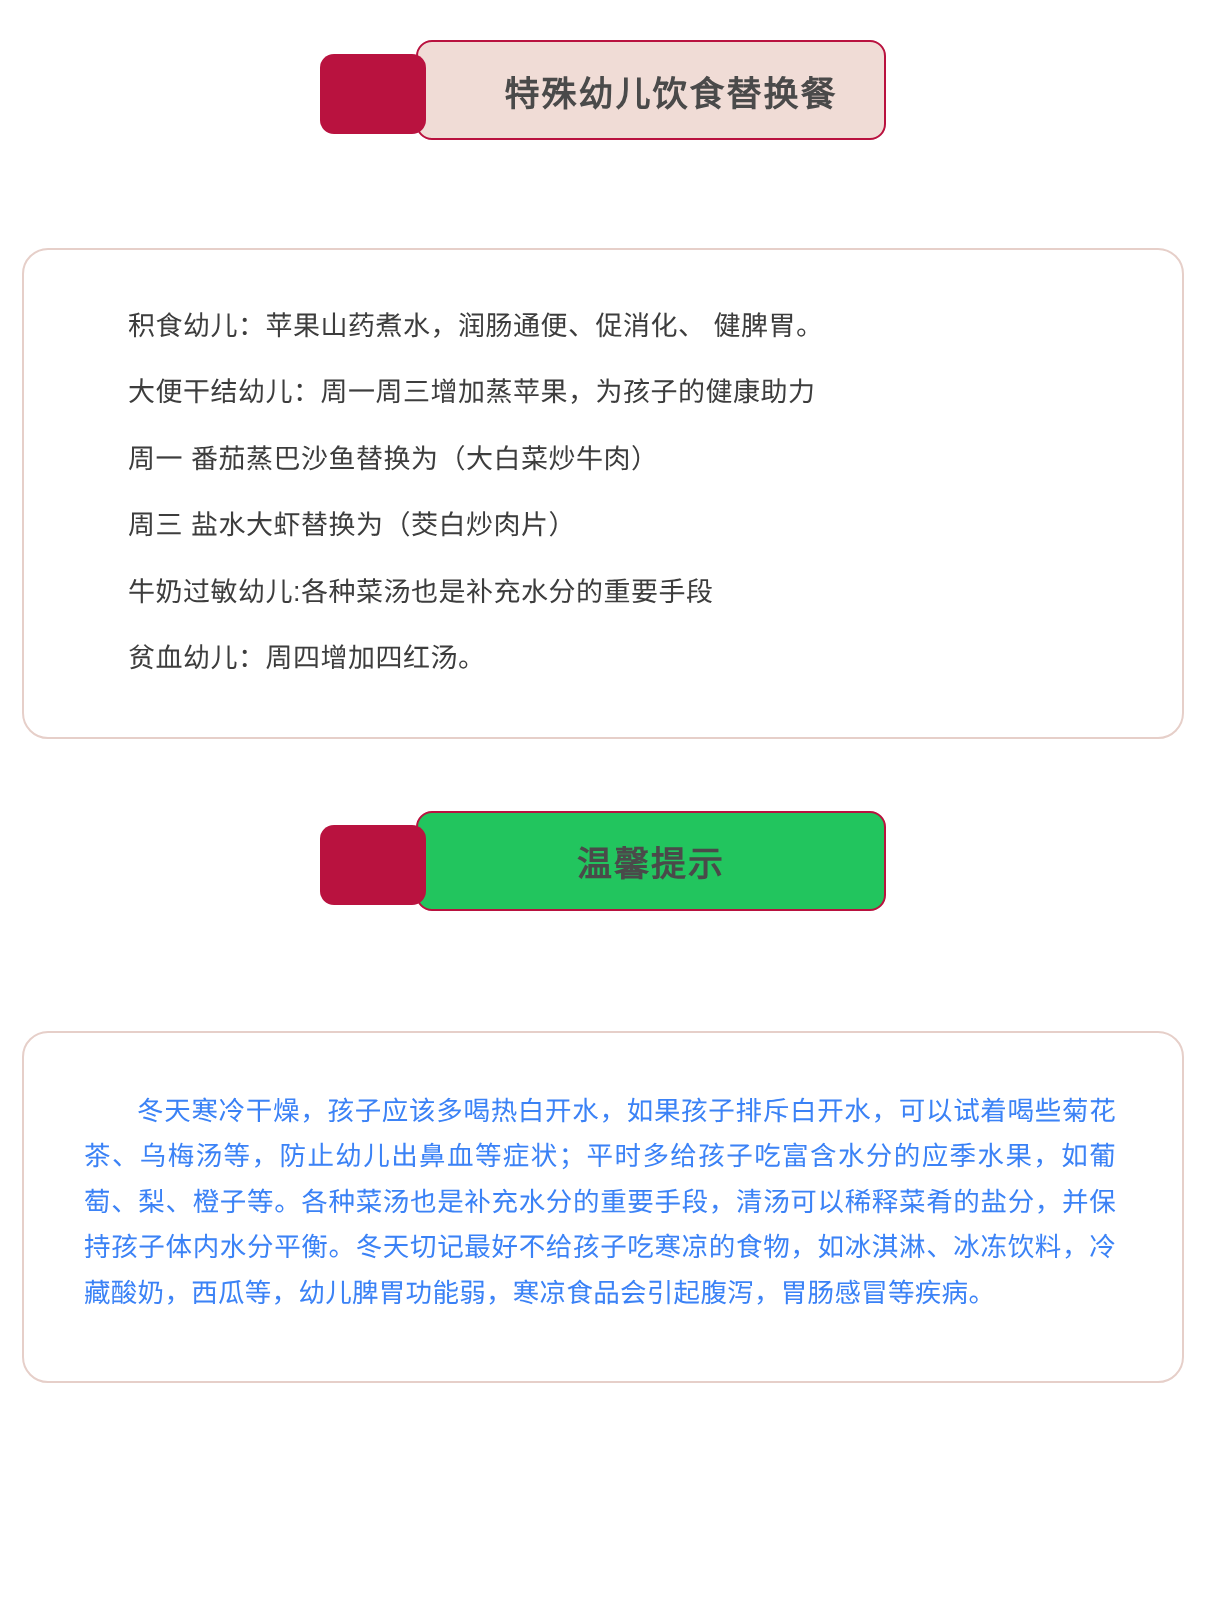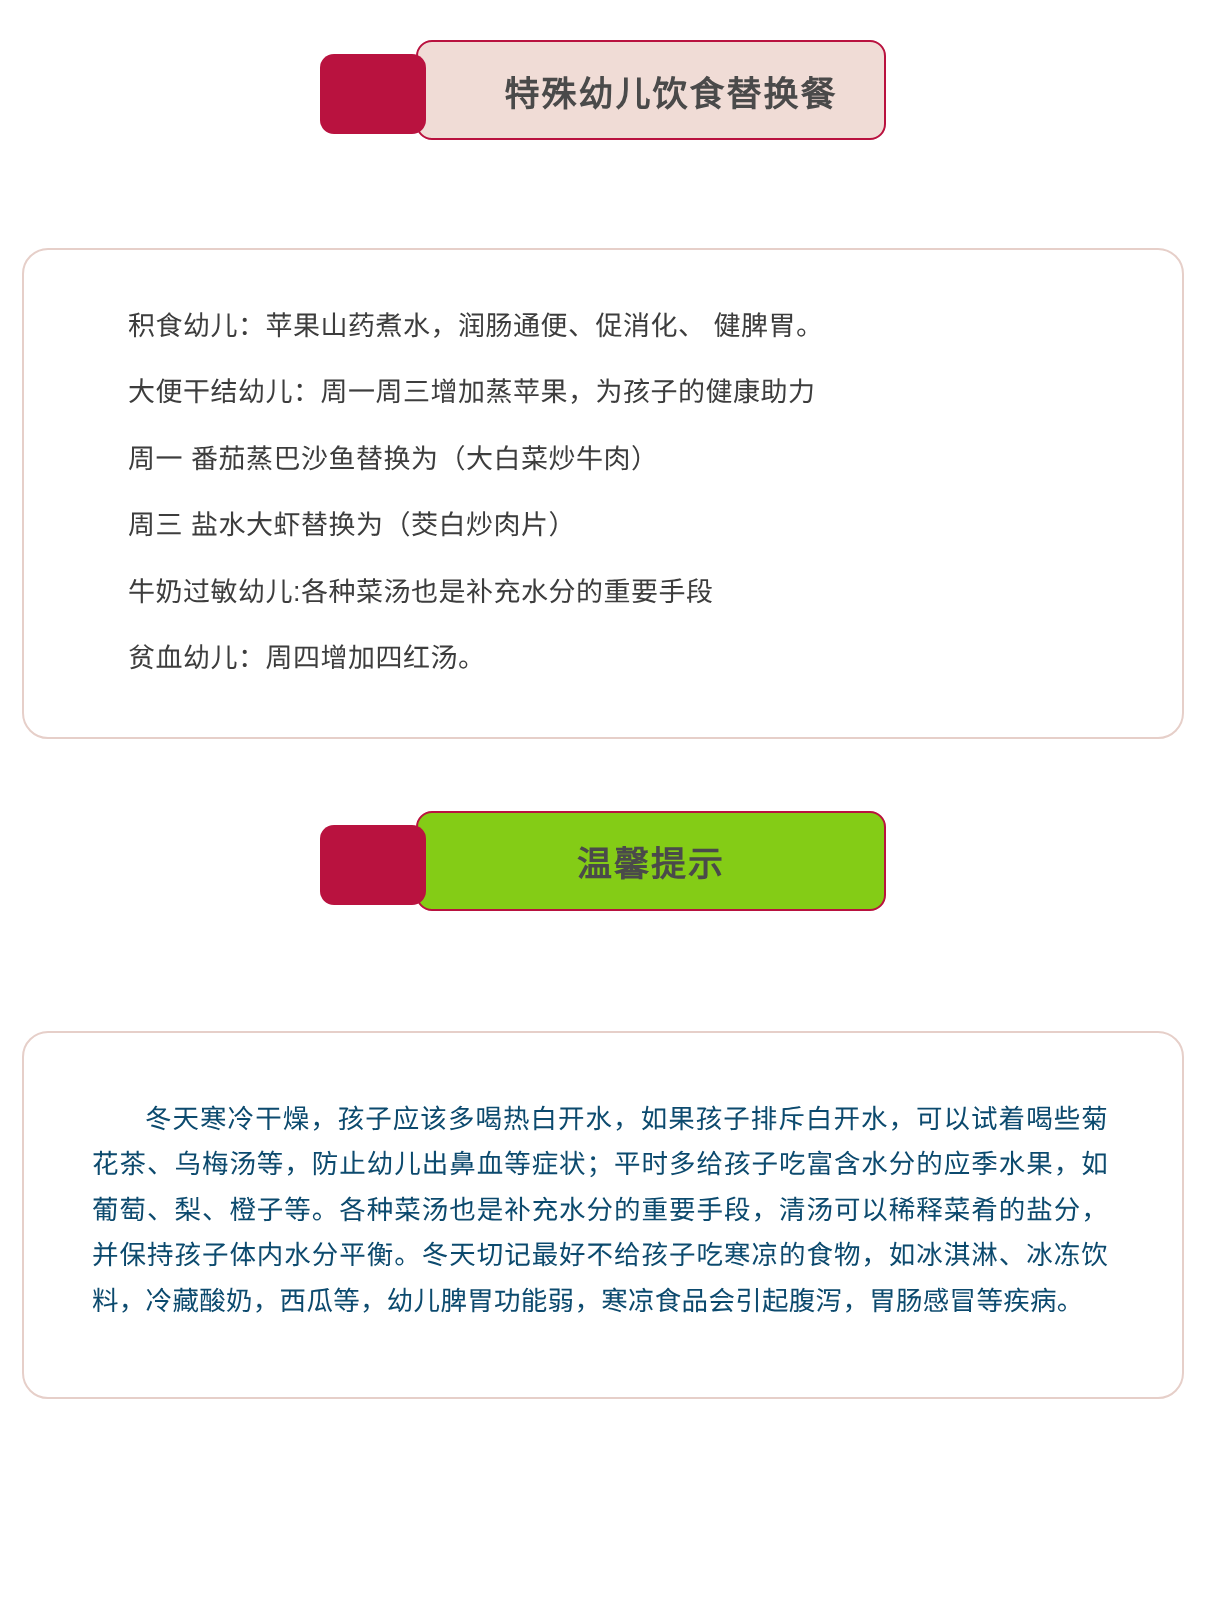--- a/index.html
+++ b/index.html
@@ -56,21 +56,21 @@
   }
   .banner .title {
     font-size: 35px;
     letter-spacing: 2px;
     color: #4a4a4a;
     font-weight: 700;
     padding-left: 40px;
     white-space: nowrap;
   }
   .banner.second .bar {
-    background: #84cc16;
+    background: #22c55e;
   }
   .banner.second .title {
     padding-left: 0;
   }
 
   
   .card {
     margin: 0 22px;
     border: 2px solid #e6cfc9;
     border-radius: 26px;
@@ -89,24 +89,24 @@
     letter-spacing: 0.5px;
   }
   .card.replacement p:last-child {
     margin-bottom: 0;
   }
 
   .card.tips {
     padding: 52px 62px 60px 56px;
   }
   .card.tips p {
-    margin: 12px;
+    margin: 4px;
     font-size: 26.5px;
     line-height: 1.72;
-    color: #0c4a6e;
+    color: #3b82f6;
     text-align: justify;
     text-indent: 2em;
     letter-spacing: 0.3px;
   }
   .card.tips p + p {
     margin-top: 2px;
   }
 
   .spacer-1 { height: 40px; }
   .spacer-2 { height: 108px; }

